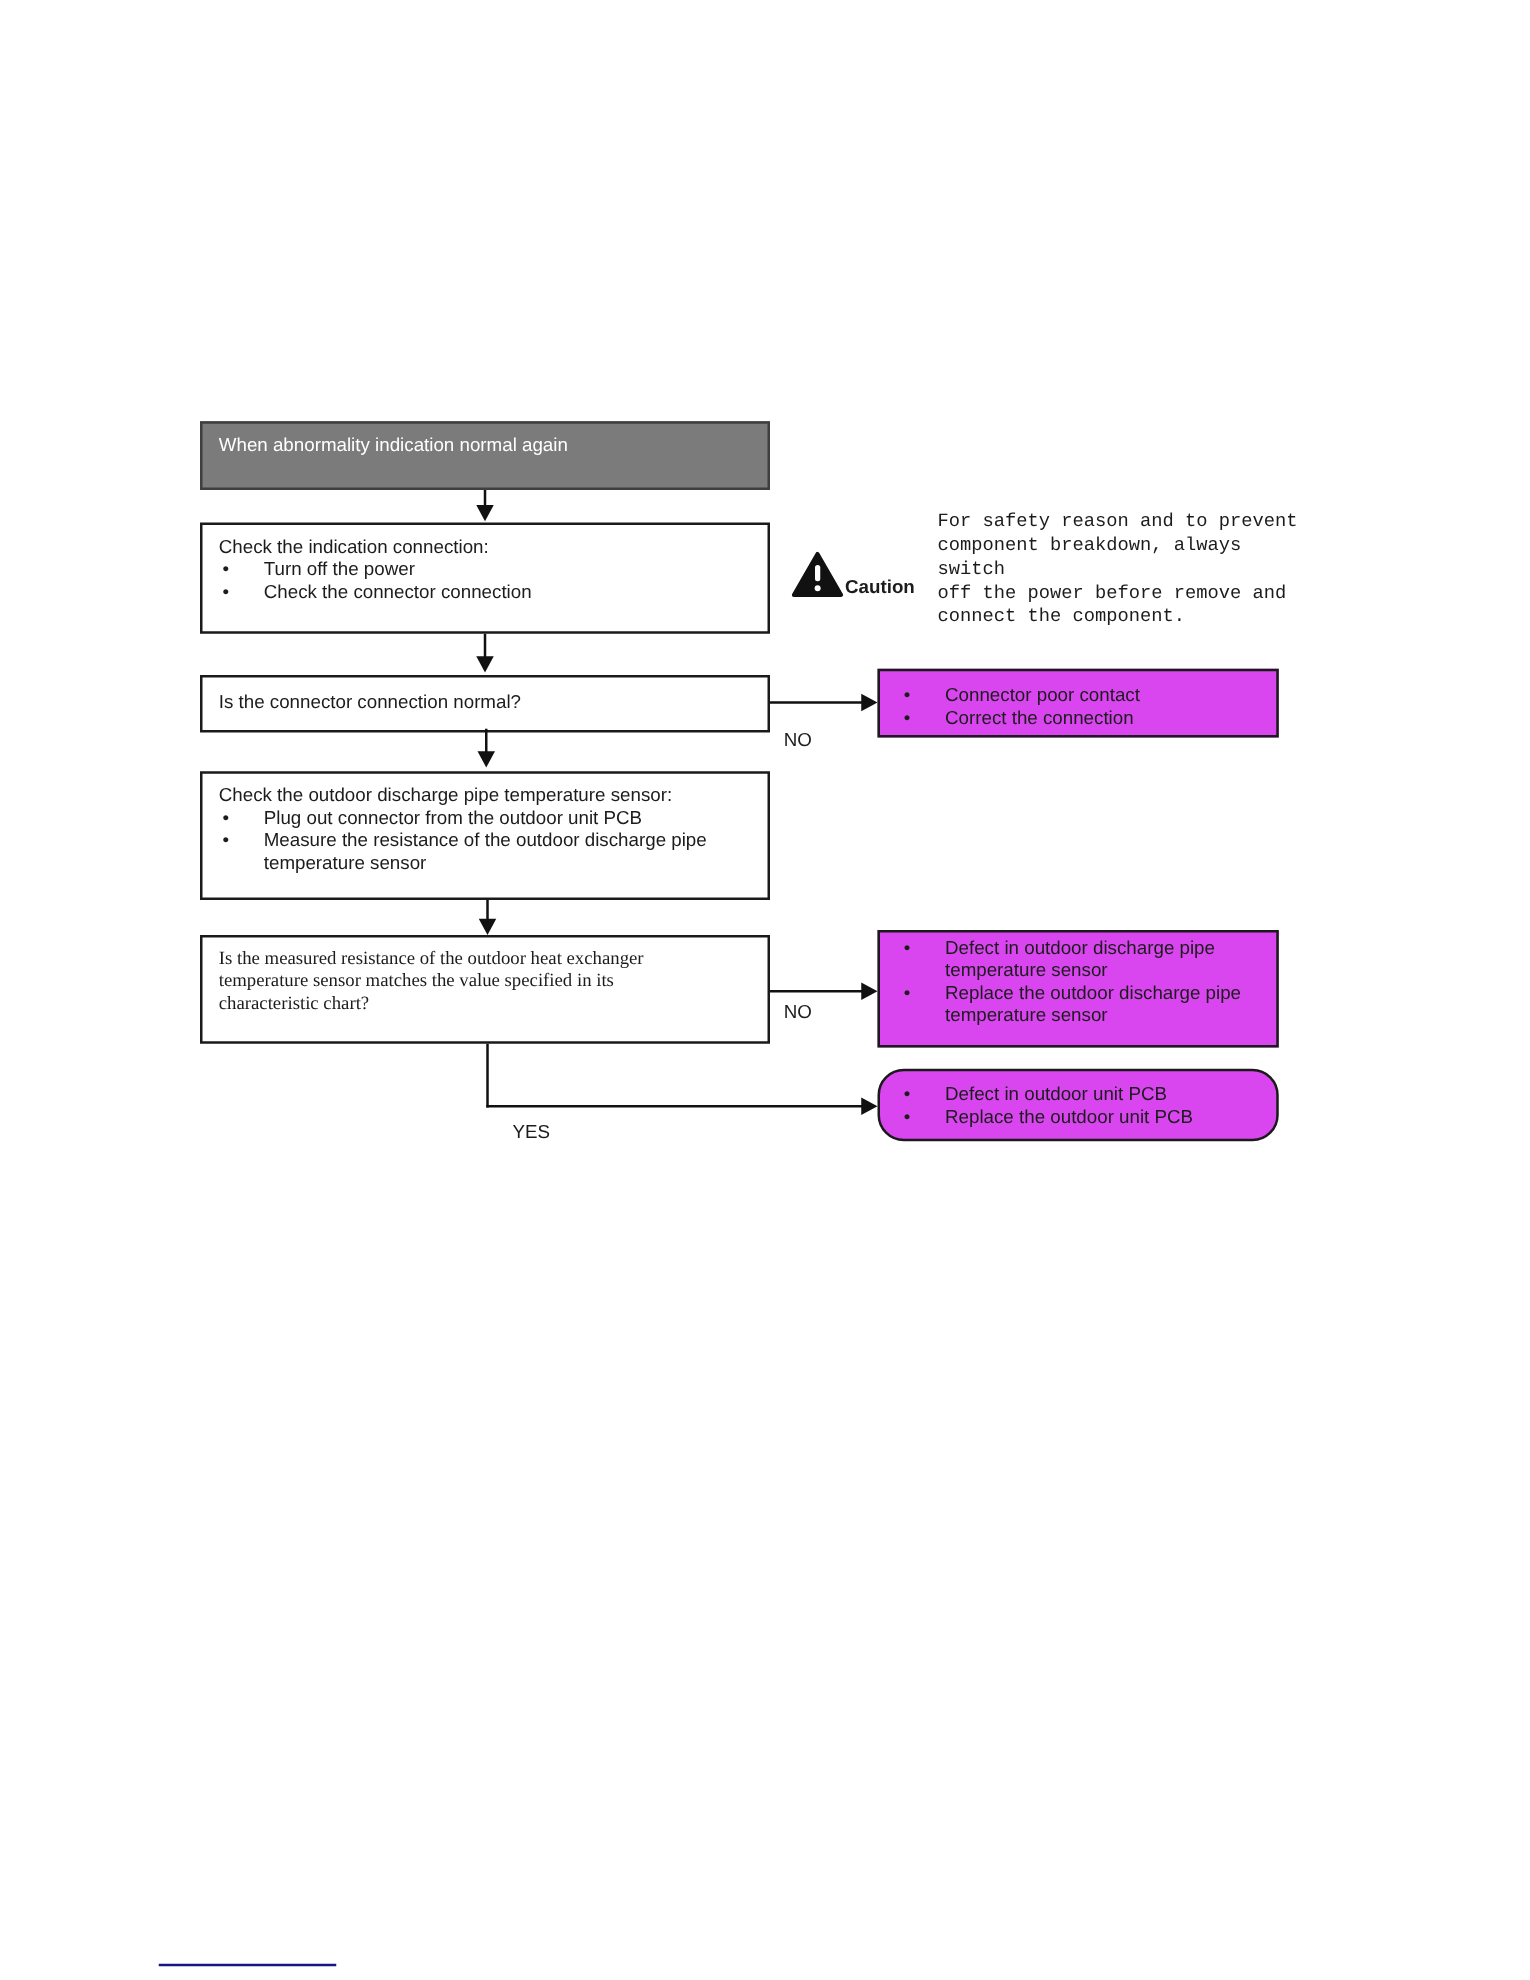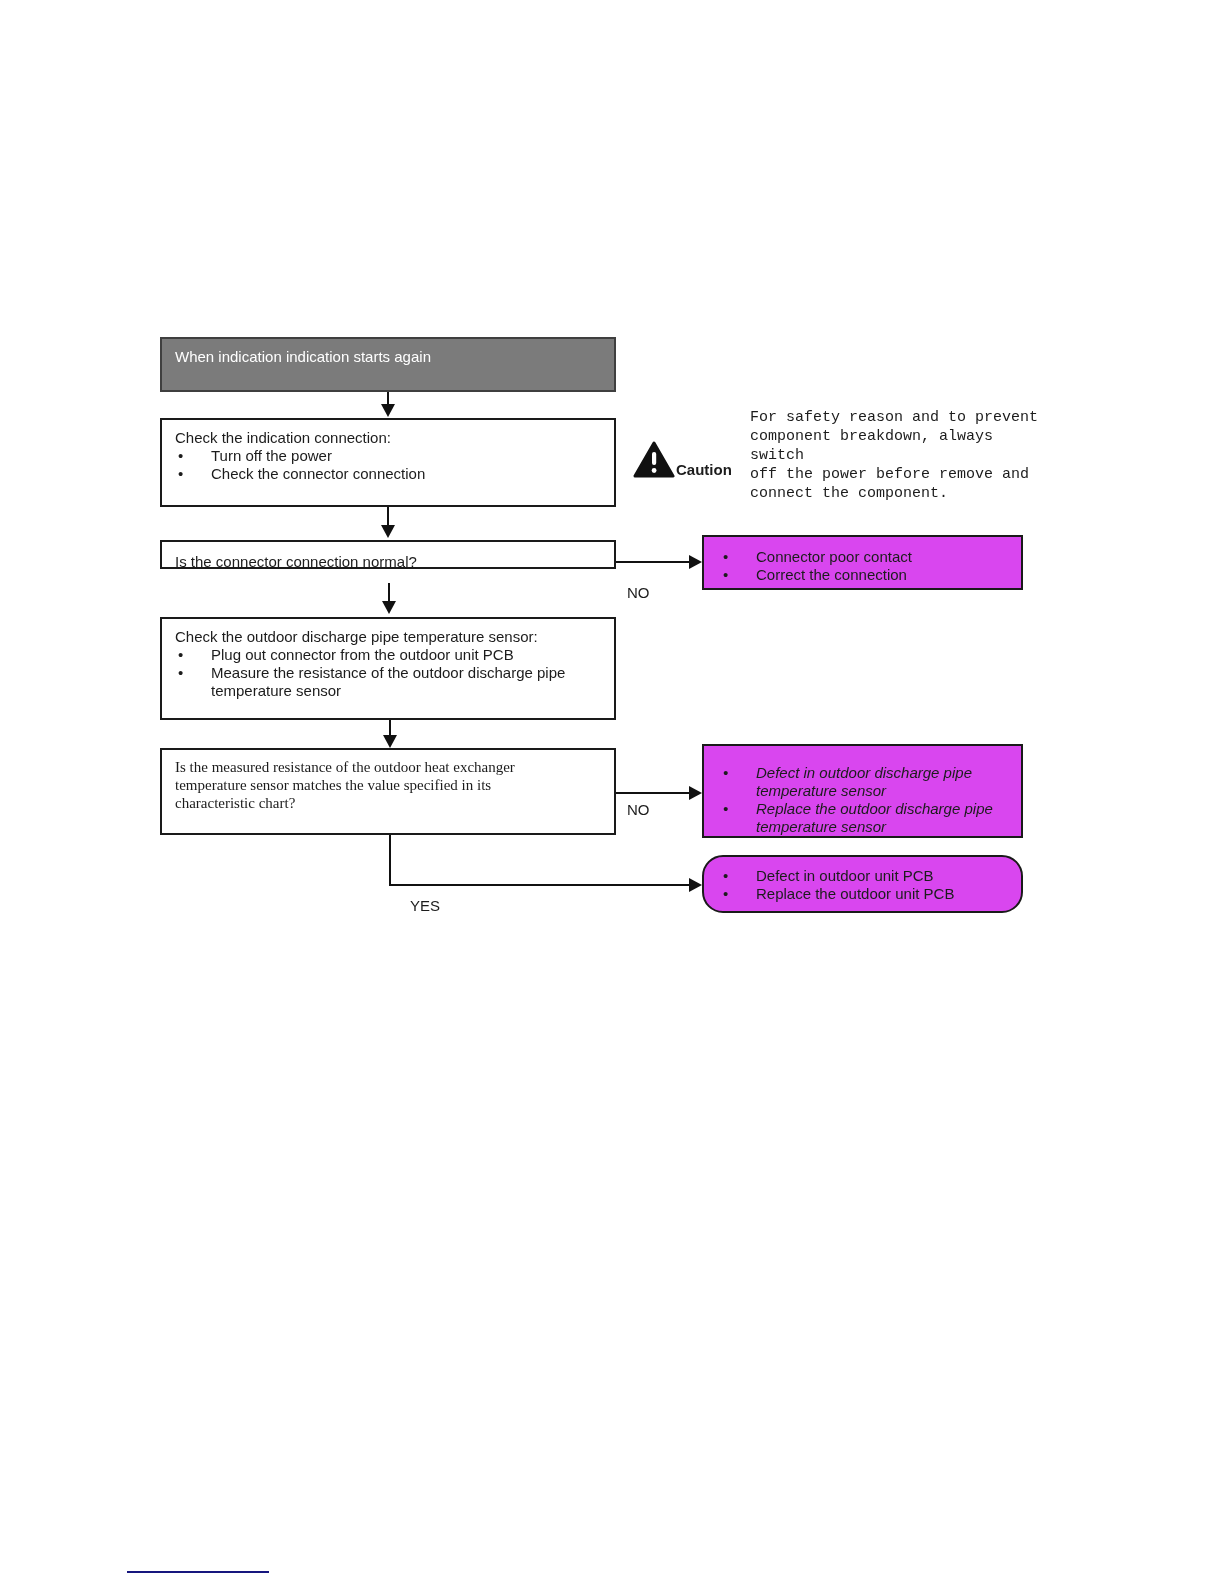--- a/index.html
+++ b/index.html
@@ -58,21 +58,21 @@
 
   .caution-label { font-weight: bold; }
   .footer-rule { background: #16167e; }
 </style>
 </head>
 <body>
 
 <div class="page">
 
   <div class="abs fbox dark" style="left:160px; top:337px; width:456px; height:55px;">
-    <div class="inner">When indication indication starts again</div>
+    <div class="inner">When abnormality indication normal again</div>
   </div>
 
   <div class="abs vline" style="left:387px; top:392px; height:14px;"></div>
   <div class="abs head-down" style="left:381px; top:404px;"></div>
 
   <div class="abs fbox" style="left:160px; top:418px; width:456px; height:89px;">
     <div class="inner">
       <div>Check the indication connection:</div>
       <div class="bullet-row">
         <span class="dot"></span>
@@ -94,21 +94,21 @@
   </div>
   <div class="abs caution-label" style="left:676px; top:461px;">Caution</div>
   <div class="abs pre" style="left:750px; top:408px; width:290px; line-height:19px;font-family:Liberation Mono, monospace;">For safety reason and to prevent
 component breakdown, always switch
 off the power before remove and
 connect the component.</div>
 
   <div class="abs vline" style="left:387px; top:507px; height:19px;"></div>
   <div class="abs head-down" style="left:381px; top:525px;"></div>
 
-  <div class="abs fbox" style="left:160px; top:540px; width:456px; height:29px;">
+  <div class="abs fbox" style="left:160px; top:540px; width:456px; height:46px;">
     <div class="inner" style="padding-top:11px;">Is the connector connection normal?</div>
   </div>
 
   <div class="abs edge-label" style="left:627px; top:540px;">NO</div>
   <div class="abs hline" style="left:616px; top:561px; width:74px;"></div>
   <div class="abs head-right" style="left:689px; top:555px;"></div>
 
   <div class="abs fbox gray" style="left:702px; top:535px; width:321px; height:55px;">
     <div class="inner" style="padding-top:11px; padding-left:16px;">
       <div class="bullet-row">
@@ -148,21 +148,21 @@
     <div class="inner pre" style="padding-top:8px;font-family:Liberation Serif, serif;">Is the measured resistance of the outdoor heat exchanger
 temperature sensor matches the value specified in its
 characteristic chart?</div>
   </div>
 
   <div class="abs edge-label" style="left:627px; top:757px;">NO</div>
   <div class="abs hline" style="left:616px; top:792px; width:74px;"></div>
   <div class="abs head-right" style="left:689px; top:786px;"></div>
 
   <div class="abs fbox gray" style="left:702px; top:744px; width:321px; height:94px;">
-    <div class="inner" style="padding-top:18px; padding-left:16px;font-style:italic;">
+    <div class="inner" style="padding-top:4px; padding-left:16px;">
       <div class="bullet-row">
         <span class="dot"></span>
         <span class="btxt">Defect in outdoor discharge pipe
 temperature sensor</span>
       </div>
       <div class="bullet-row">
         <span class="dot"></span>
         <span class="btxt">Replace the outdoor discharge pipe
 temperature sensor</span>
       </div>

